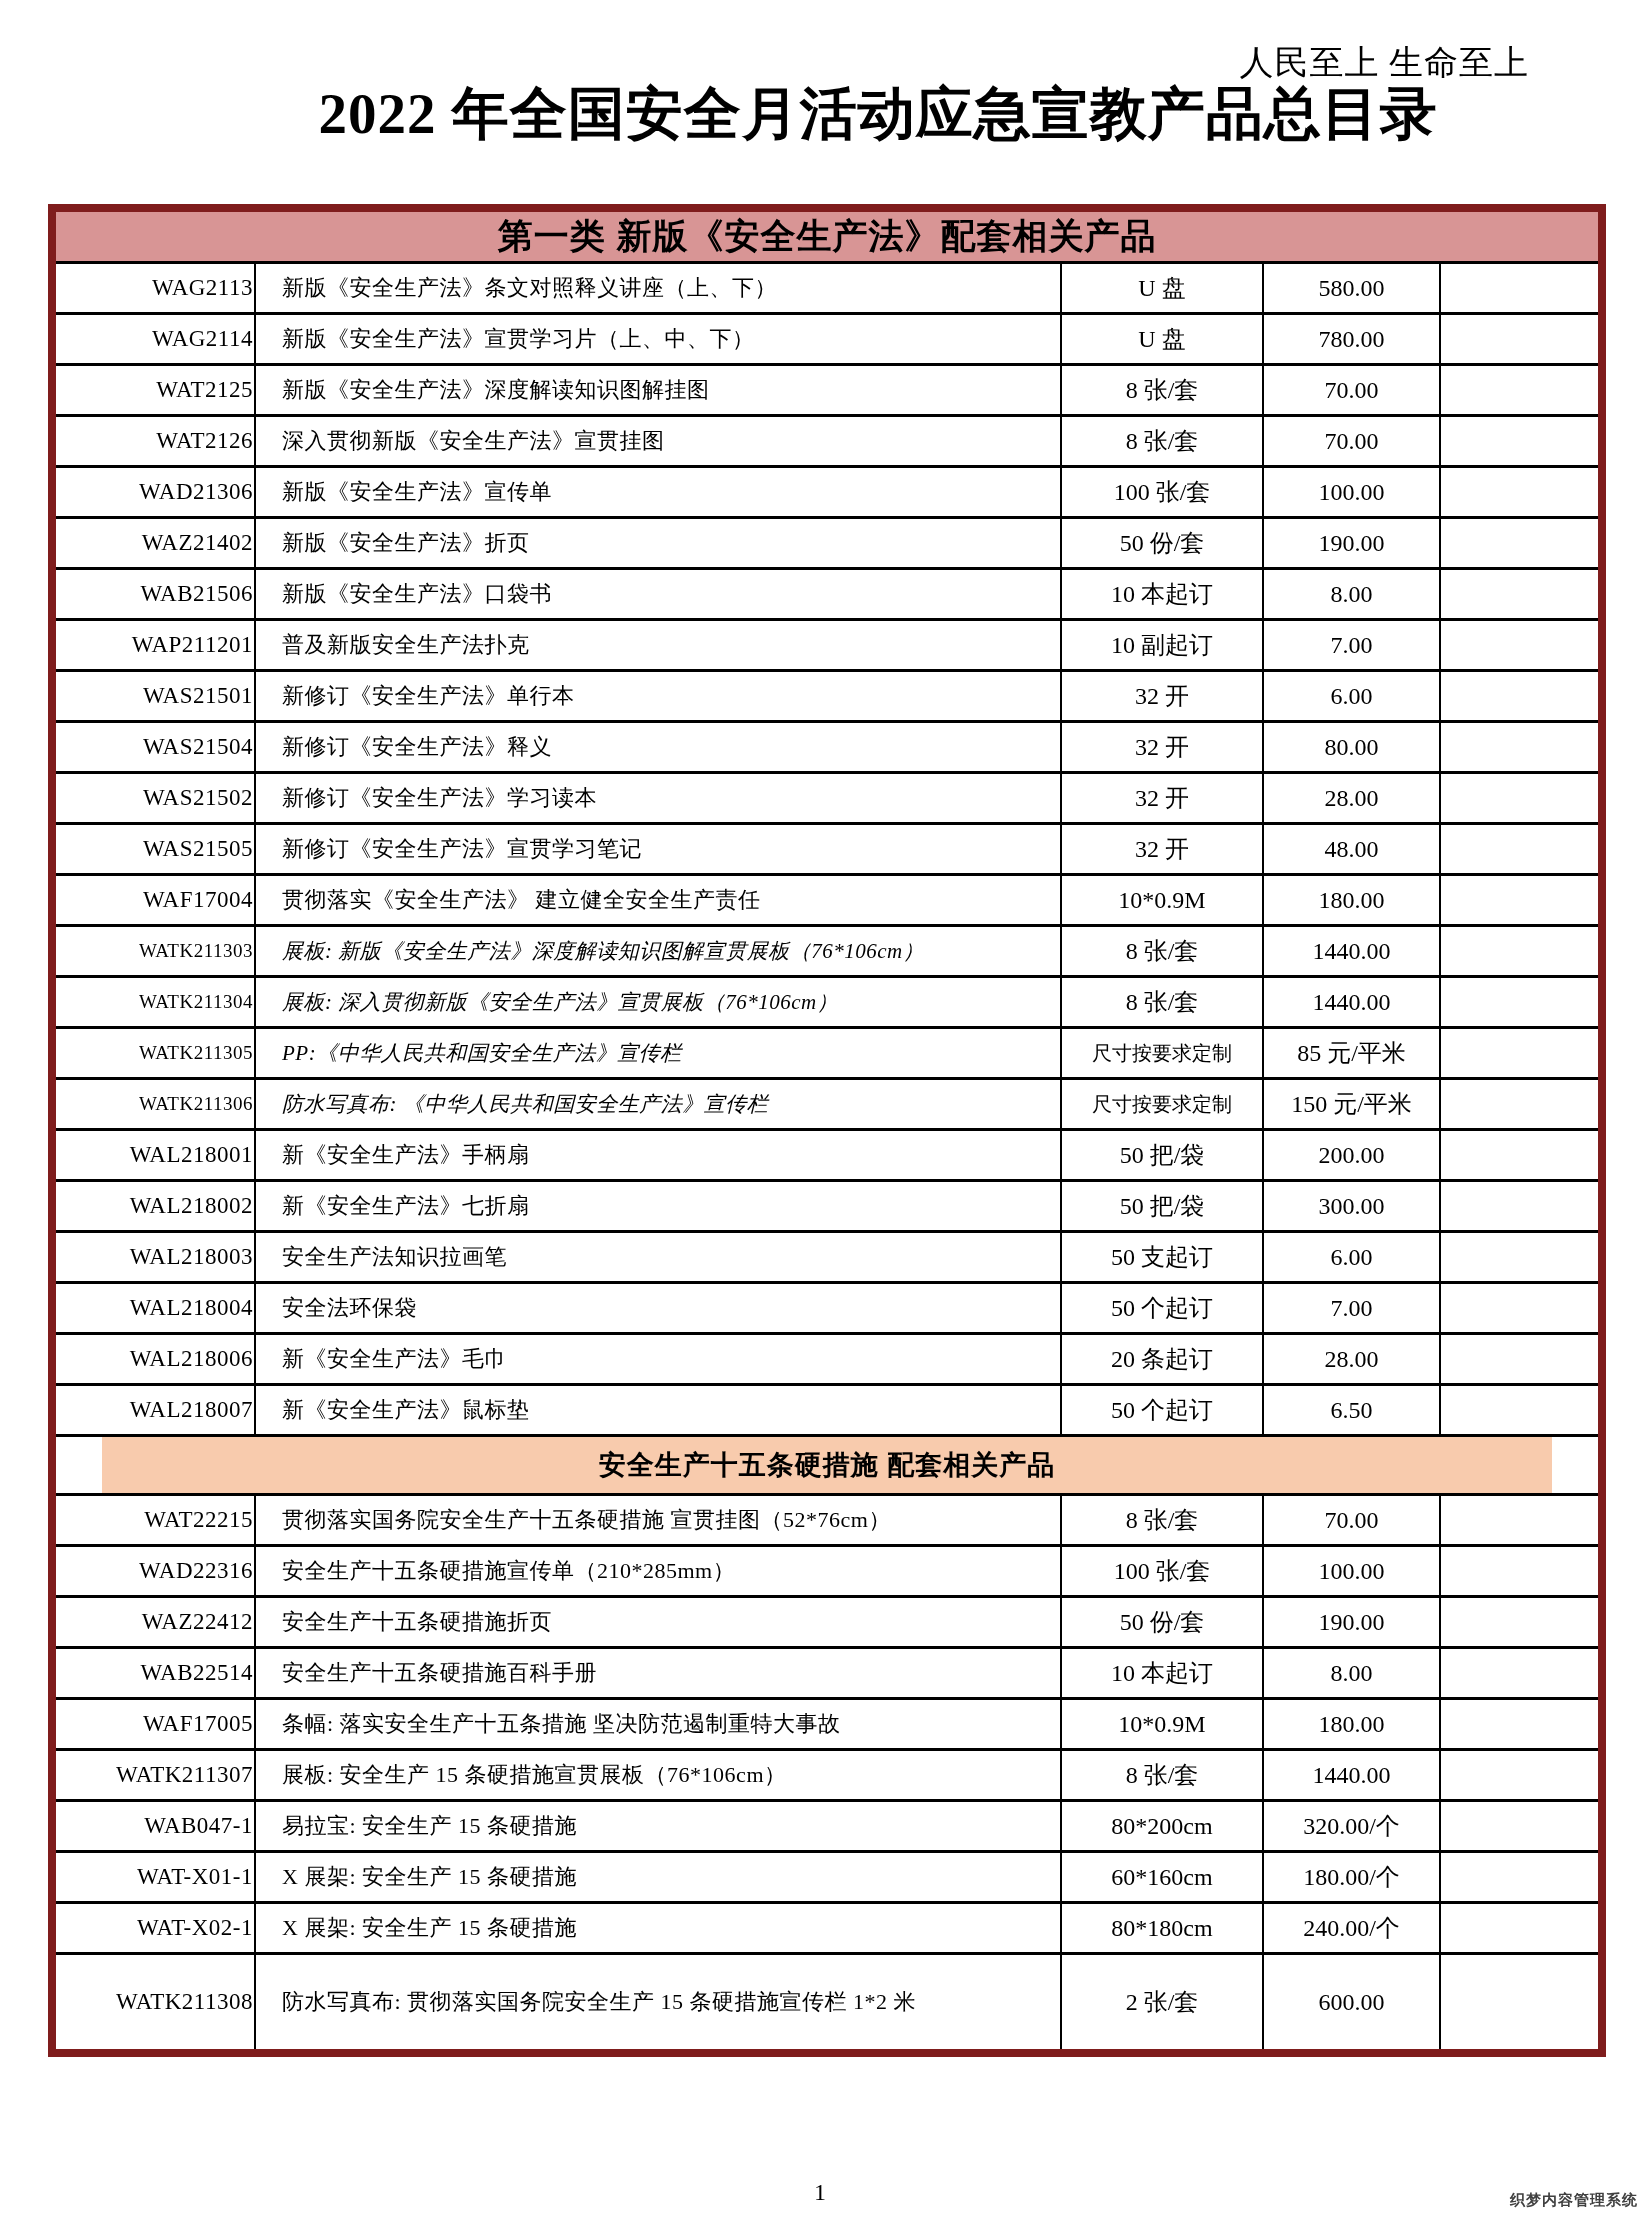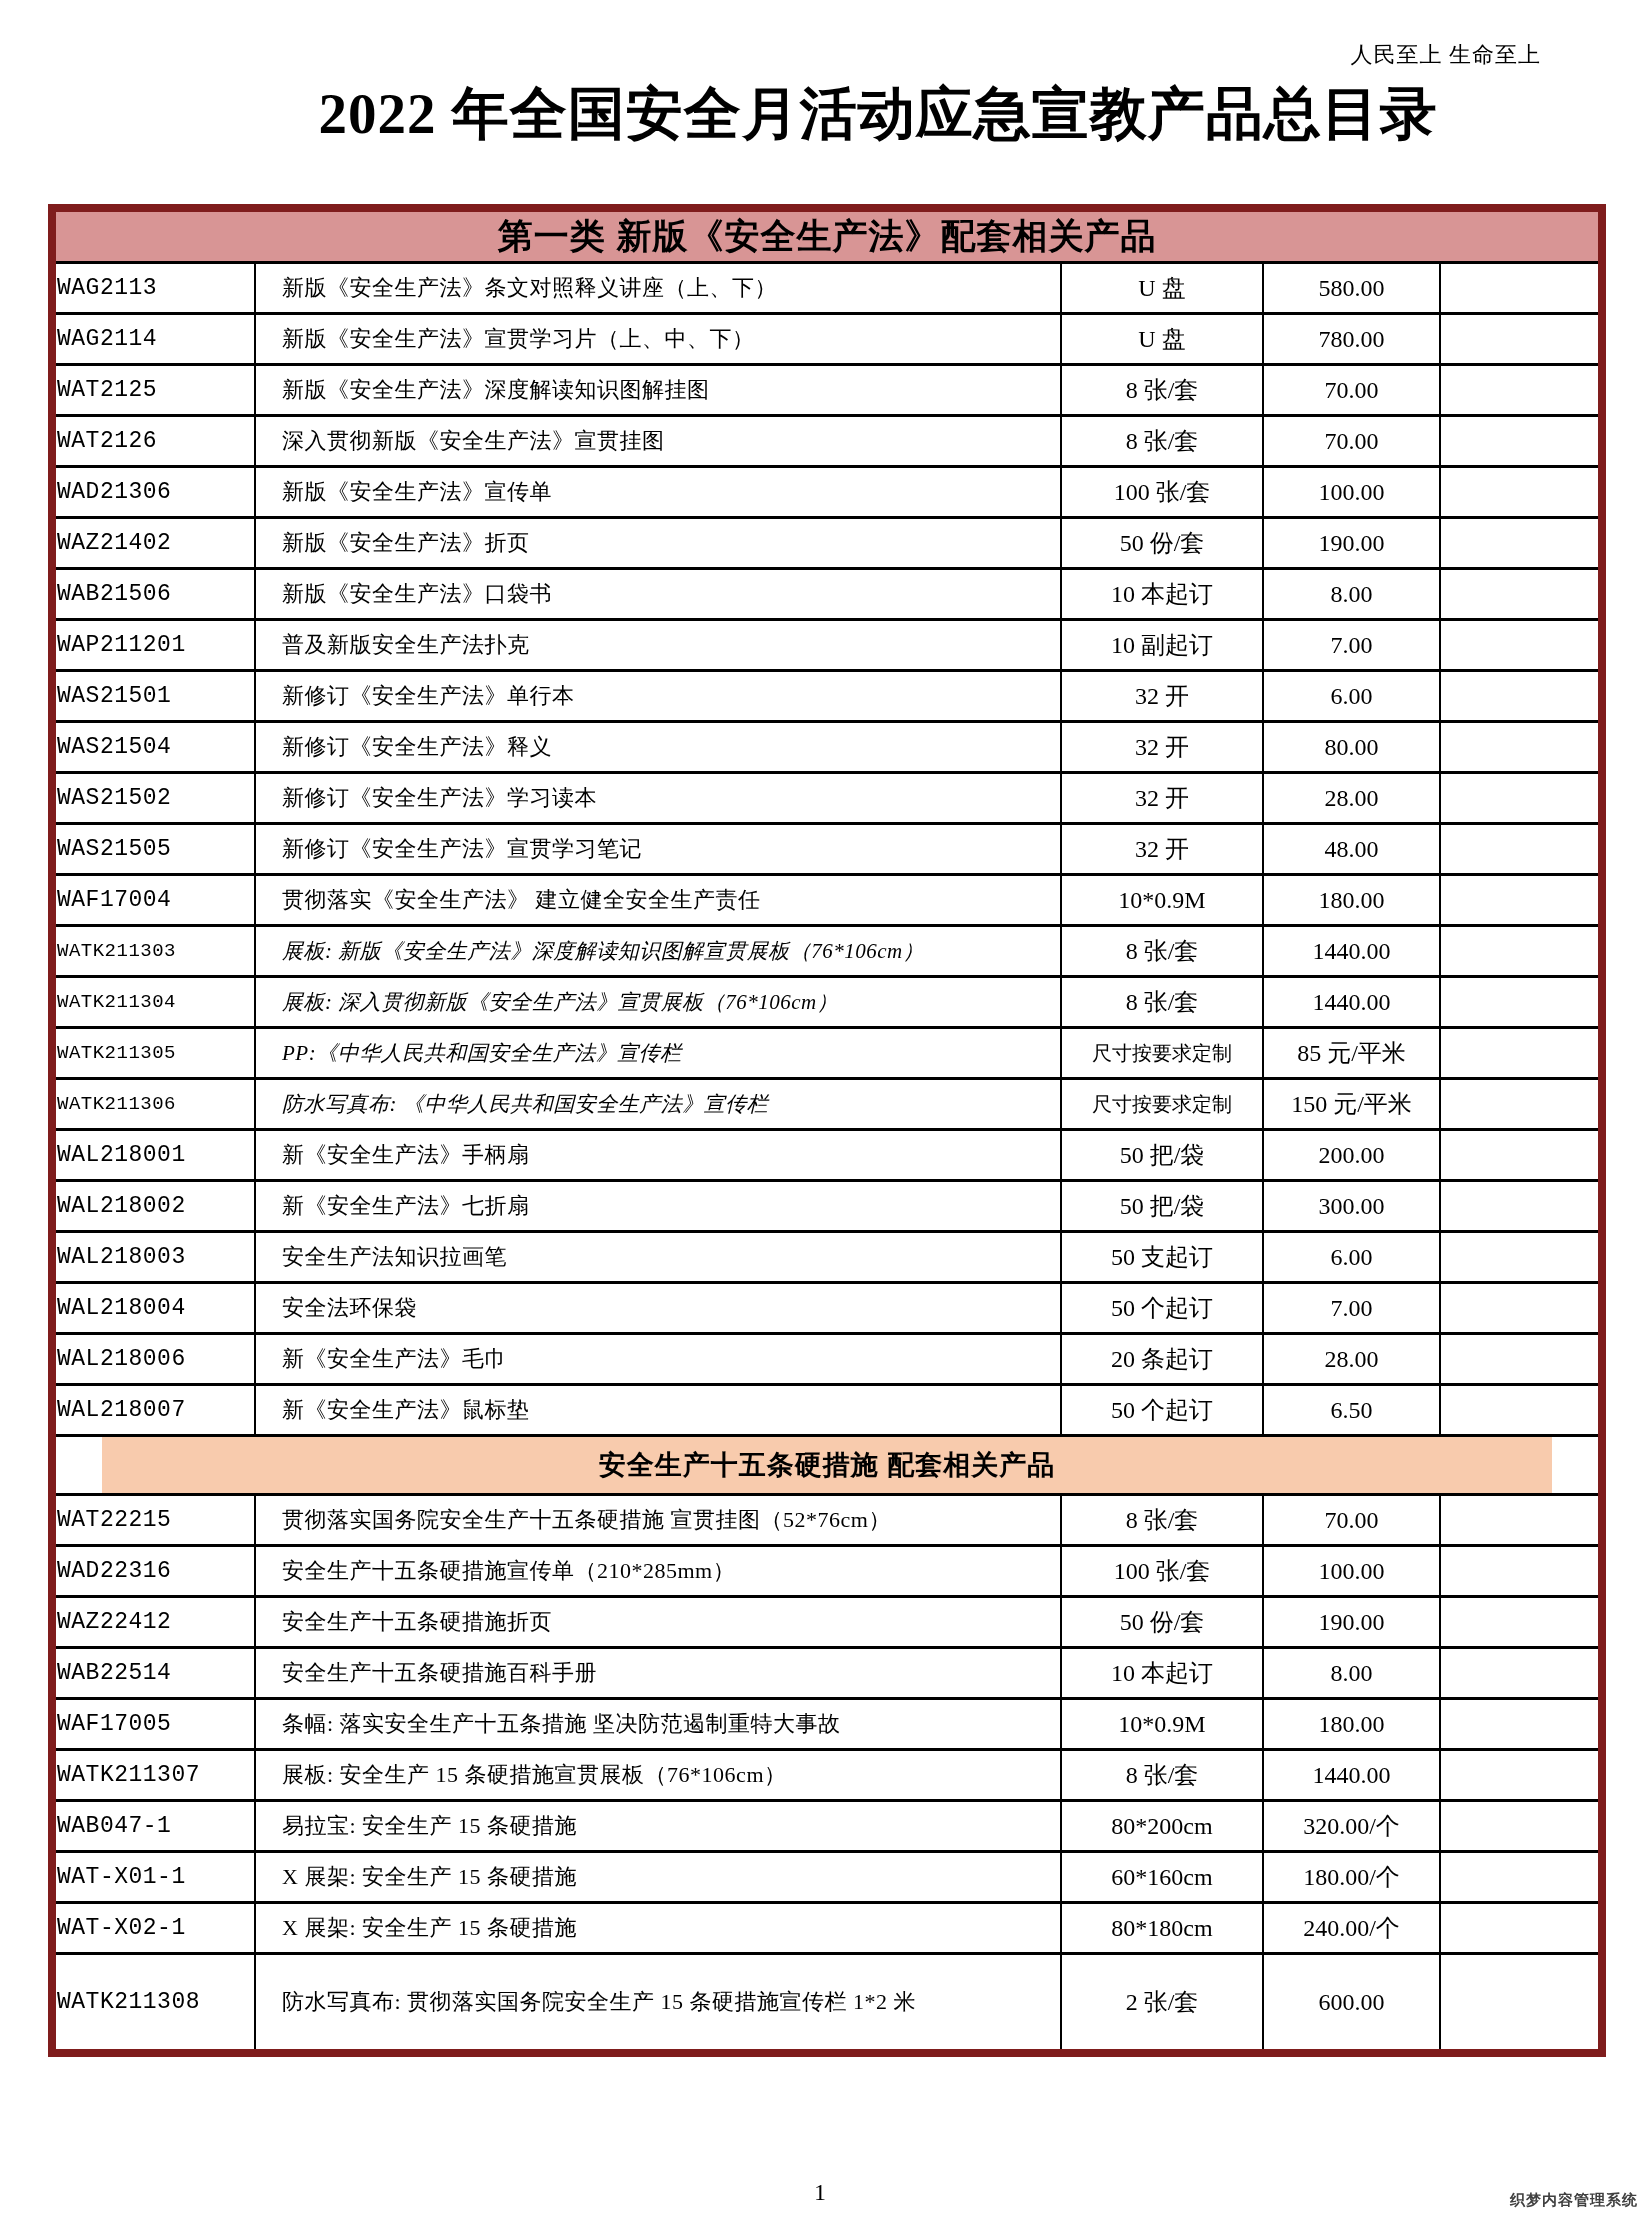--- a/index.html
+++ b/index.html
@@ -5,22 +5,22 @@
   html,body{margin:0;padding:0;background:#ffffff;}
   .page{
     position:relative;
     width:1646px;height:2233px;
     background:#ffffff;
     font-family:"Liberation Serif","DejaVu Serif",serif;
     color:#000;
     overflow:hidden;
   }
   .slogan{
-    position:absolute;top:40px;right:105px;
-    font-size:22px;letter-spacing:1px;
+    position:absolute;top:40px;right:117px;
+    font-size:34px;letter-spacing:1px;
   }
   .doc-title{
     position:absolute;top:76px;left:0;width:100%;
     text-align:center;
     font-size:57px;font-weight:bold;letter-spacing:1px;
     transform:translateX(55px);
     white-space:nowrap;
   }
   table.catalog{
     position:absolute;left:48px;top:204px;
@@ -48,22 +48,22 @@
   }
   .orange-bar{
     background:var(--orange,#F8CBAD);
     margin:0 46px;
     height:56px;line-height:56px;
     text-align:center;
     font-family:"Liberation Sans","DejaVu Sans",sans-serif;
     font-weight:bold;font-size:27px;letter-spacing:1px;
   }
   td.code{
-    text-align:left;font-size:23px;
-    font-family:Liberation Mono, monospace;
+    text-align:right;font-size:23px;
+    font-family:Liberation Serif, serif;
     letter-spacing:0.5px;
     margin-top:27px;
   }
   td.name{
     text-align:left;padding:2px 24px 2px 26px;
     font-size:22px;letter-spacing:0.5px;
     line-height:1.45;
   }
   td.spec,td.price{
     text-align:center;font-size:24px;

